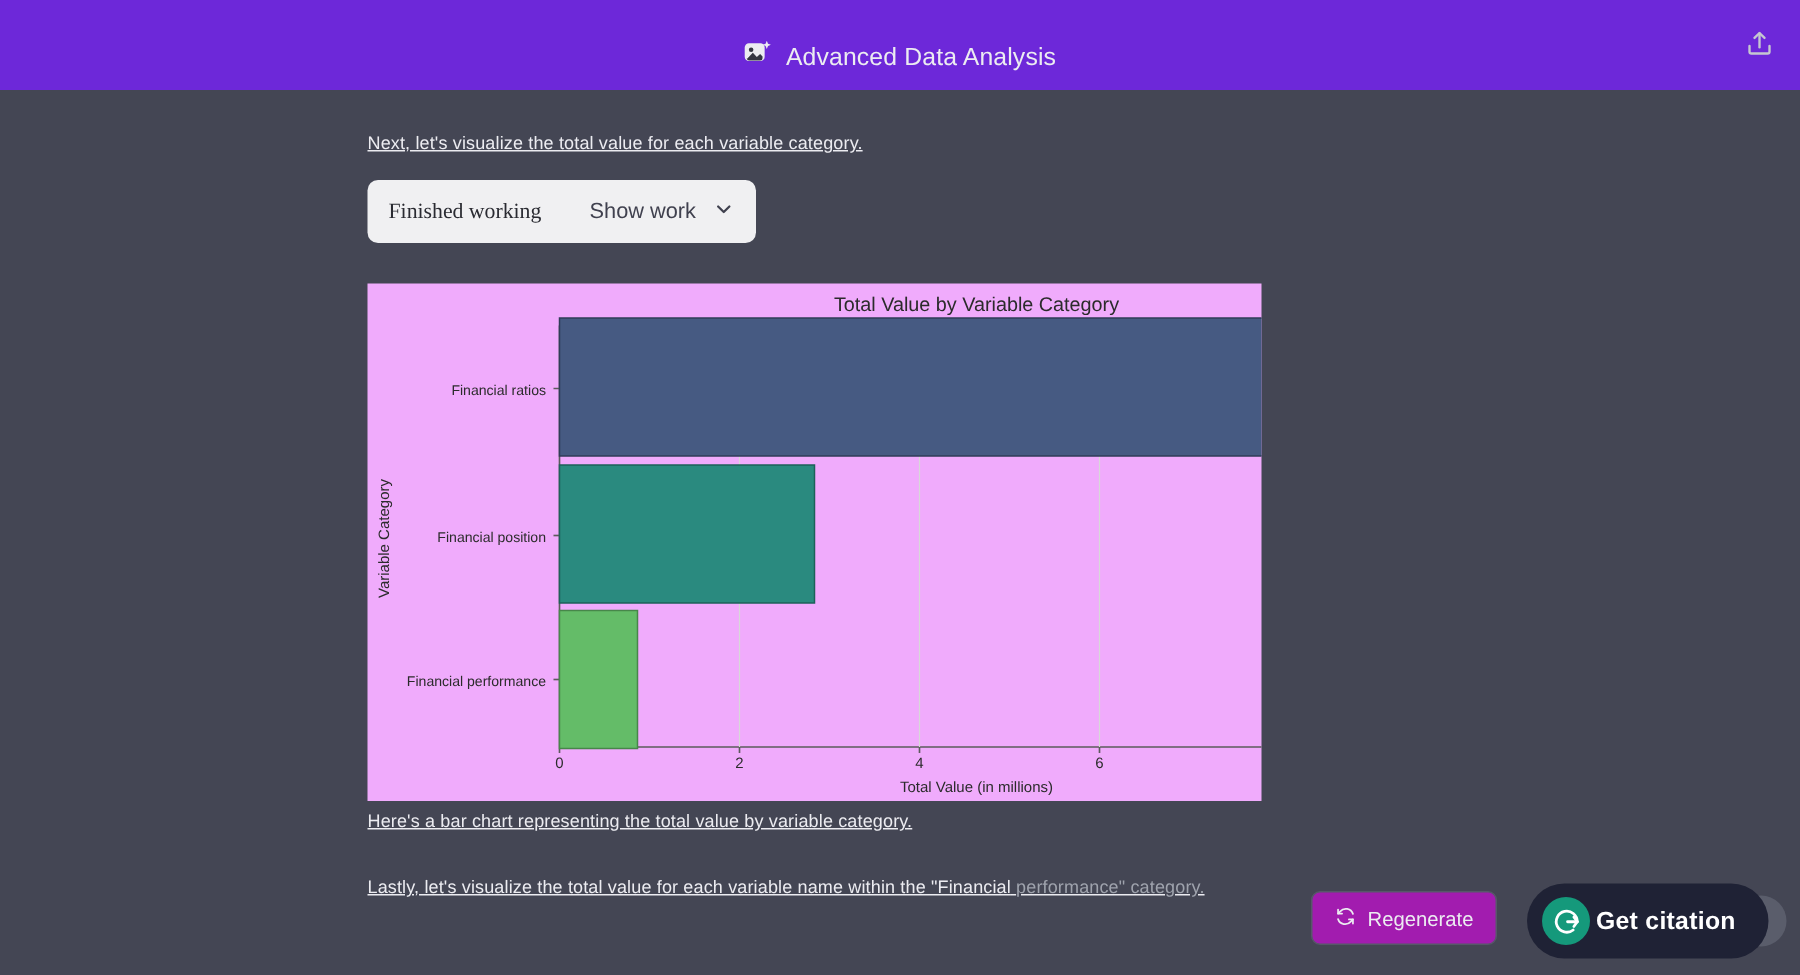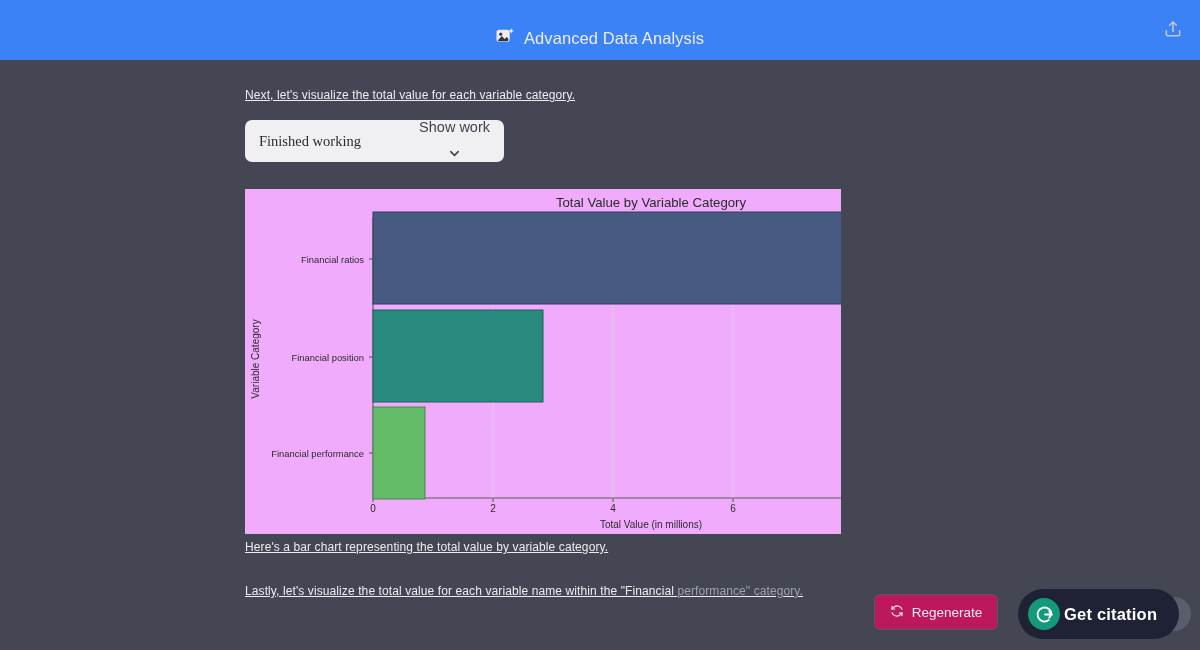--- a/index.html
+++ b/index.html
@@ -8,21 +8,21 @@
     width: 1200px; height: 650px;
     overflow: hidden;
     background: #444654;
     font-family: "Liberation Sans", sans-serif;
   }
 
   
   .topbar {
     position: absolute; left: 0; top: 0;
     width: 1200px; height: 76px;
-    background: #3b82f6;
+    background: #6d28d9;
     display: flex; align-items: center; justify-content: center;
   }
   .topbar-title {
     display: flex; align-items: center; gap: 9px;
     color: #ececf1; font-size: 16.5px; font-weight: 400;
     letter-spacing: .1px;
   }
   .ada-icon { display: block; }
   .share-btn {
     position: absolute; right: 14px; top: 18px;
@@ -53,39 +53,39 @@
     position: absolute; left: 245px; top: 60px;
     width: 259px; height: 42px;
     background: #f0f0f2; border-radius: 7px;
     display: flex; align-items: center;
     padding: 0 14px 0 14px;
     cursor: pointer;
   }
   .work-label { color: #2a2b32; font-size: 14.5px; font-family: Liberation Serif, serif; }
   .work-right {
     margin-left: auto; display: flex; align-items: center; gap: 11px;
-    color: #40414f; font-size: 14.5px; flex-direction: column;
+    color: #40414f; font-size: 14.5px;
   }
   .chev { display: block; }
 
   
   .chart-card {
     position: absolute; left: 245px; top: 129px;
     width: 596px; height: 345px;
     background: #f0abfc;
     overflow: hidden;
   }
   .chart-svg { display: block; }
 
   
   .regen-btn {
     position: absolute; left: 874px; top: 534px;
     width: 124px; height: 36px;
     border: 1px solid #565869; border-radius: 6px;
-    background: #be185d;
+    background: #a21caf;
     display: flex; align-items: center; justify-content: center; gap: 8px;
     color: #ececf1; font-size: 13.5px;
     cursor: pointer;
   }
   .grammarly {
     position: absolute; left: 1018px; top: 529px;
     height: 50px; padding: 0 22px 0 10px;
     background: #1f2235; border-radius: 25px;
     display: flex; align-items: center; gap: 4px;
     cursor: pointer;

